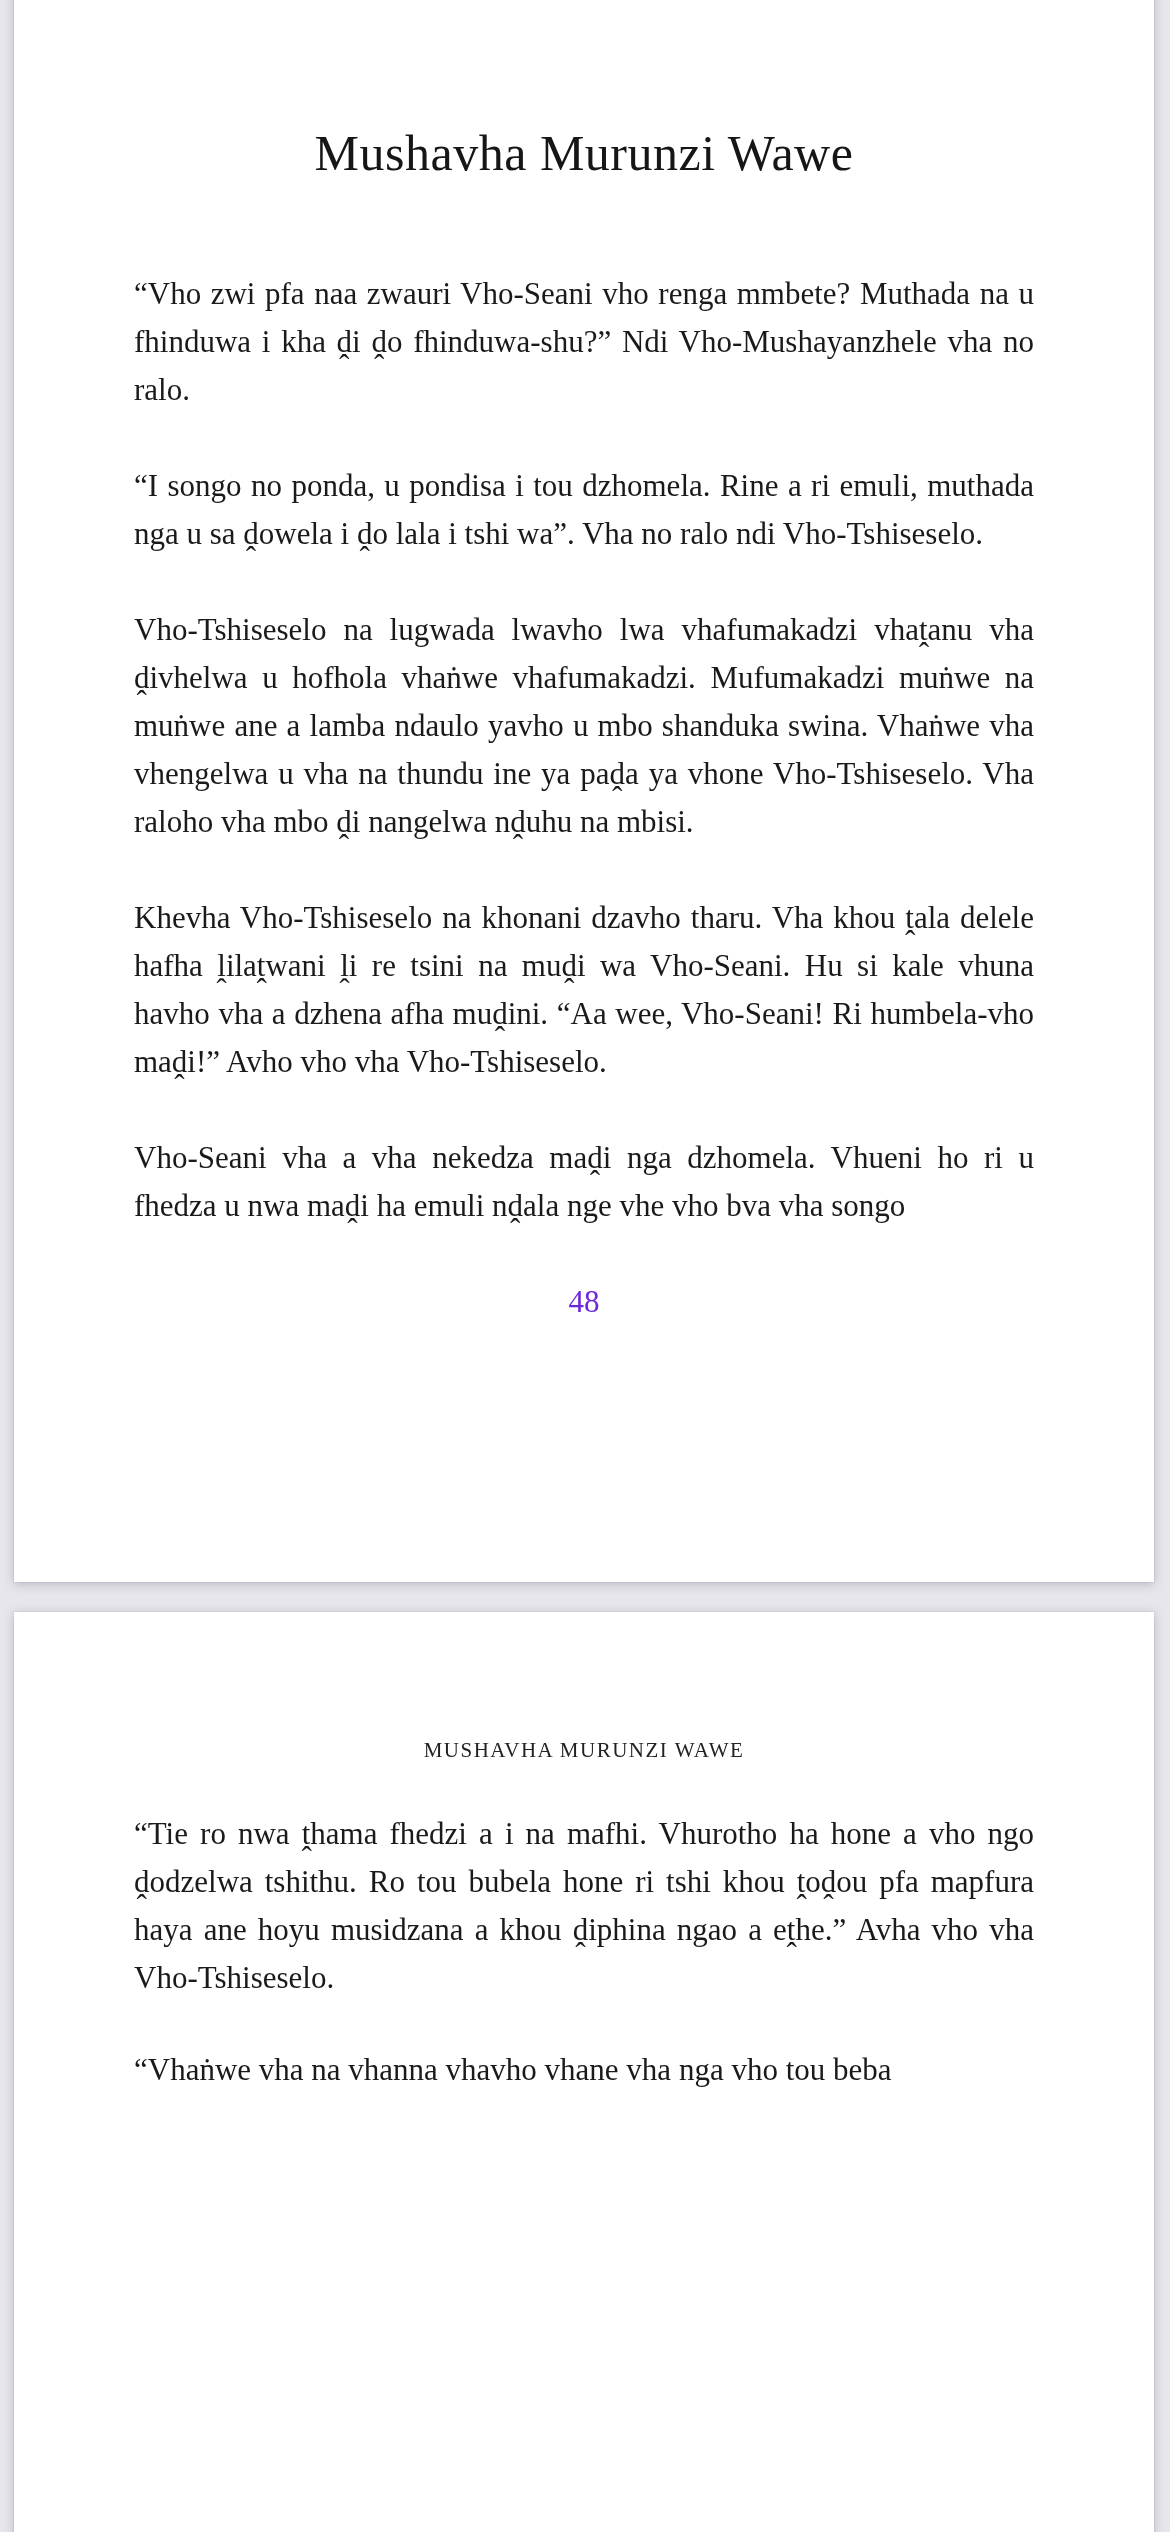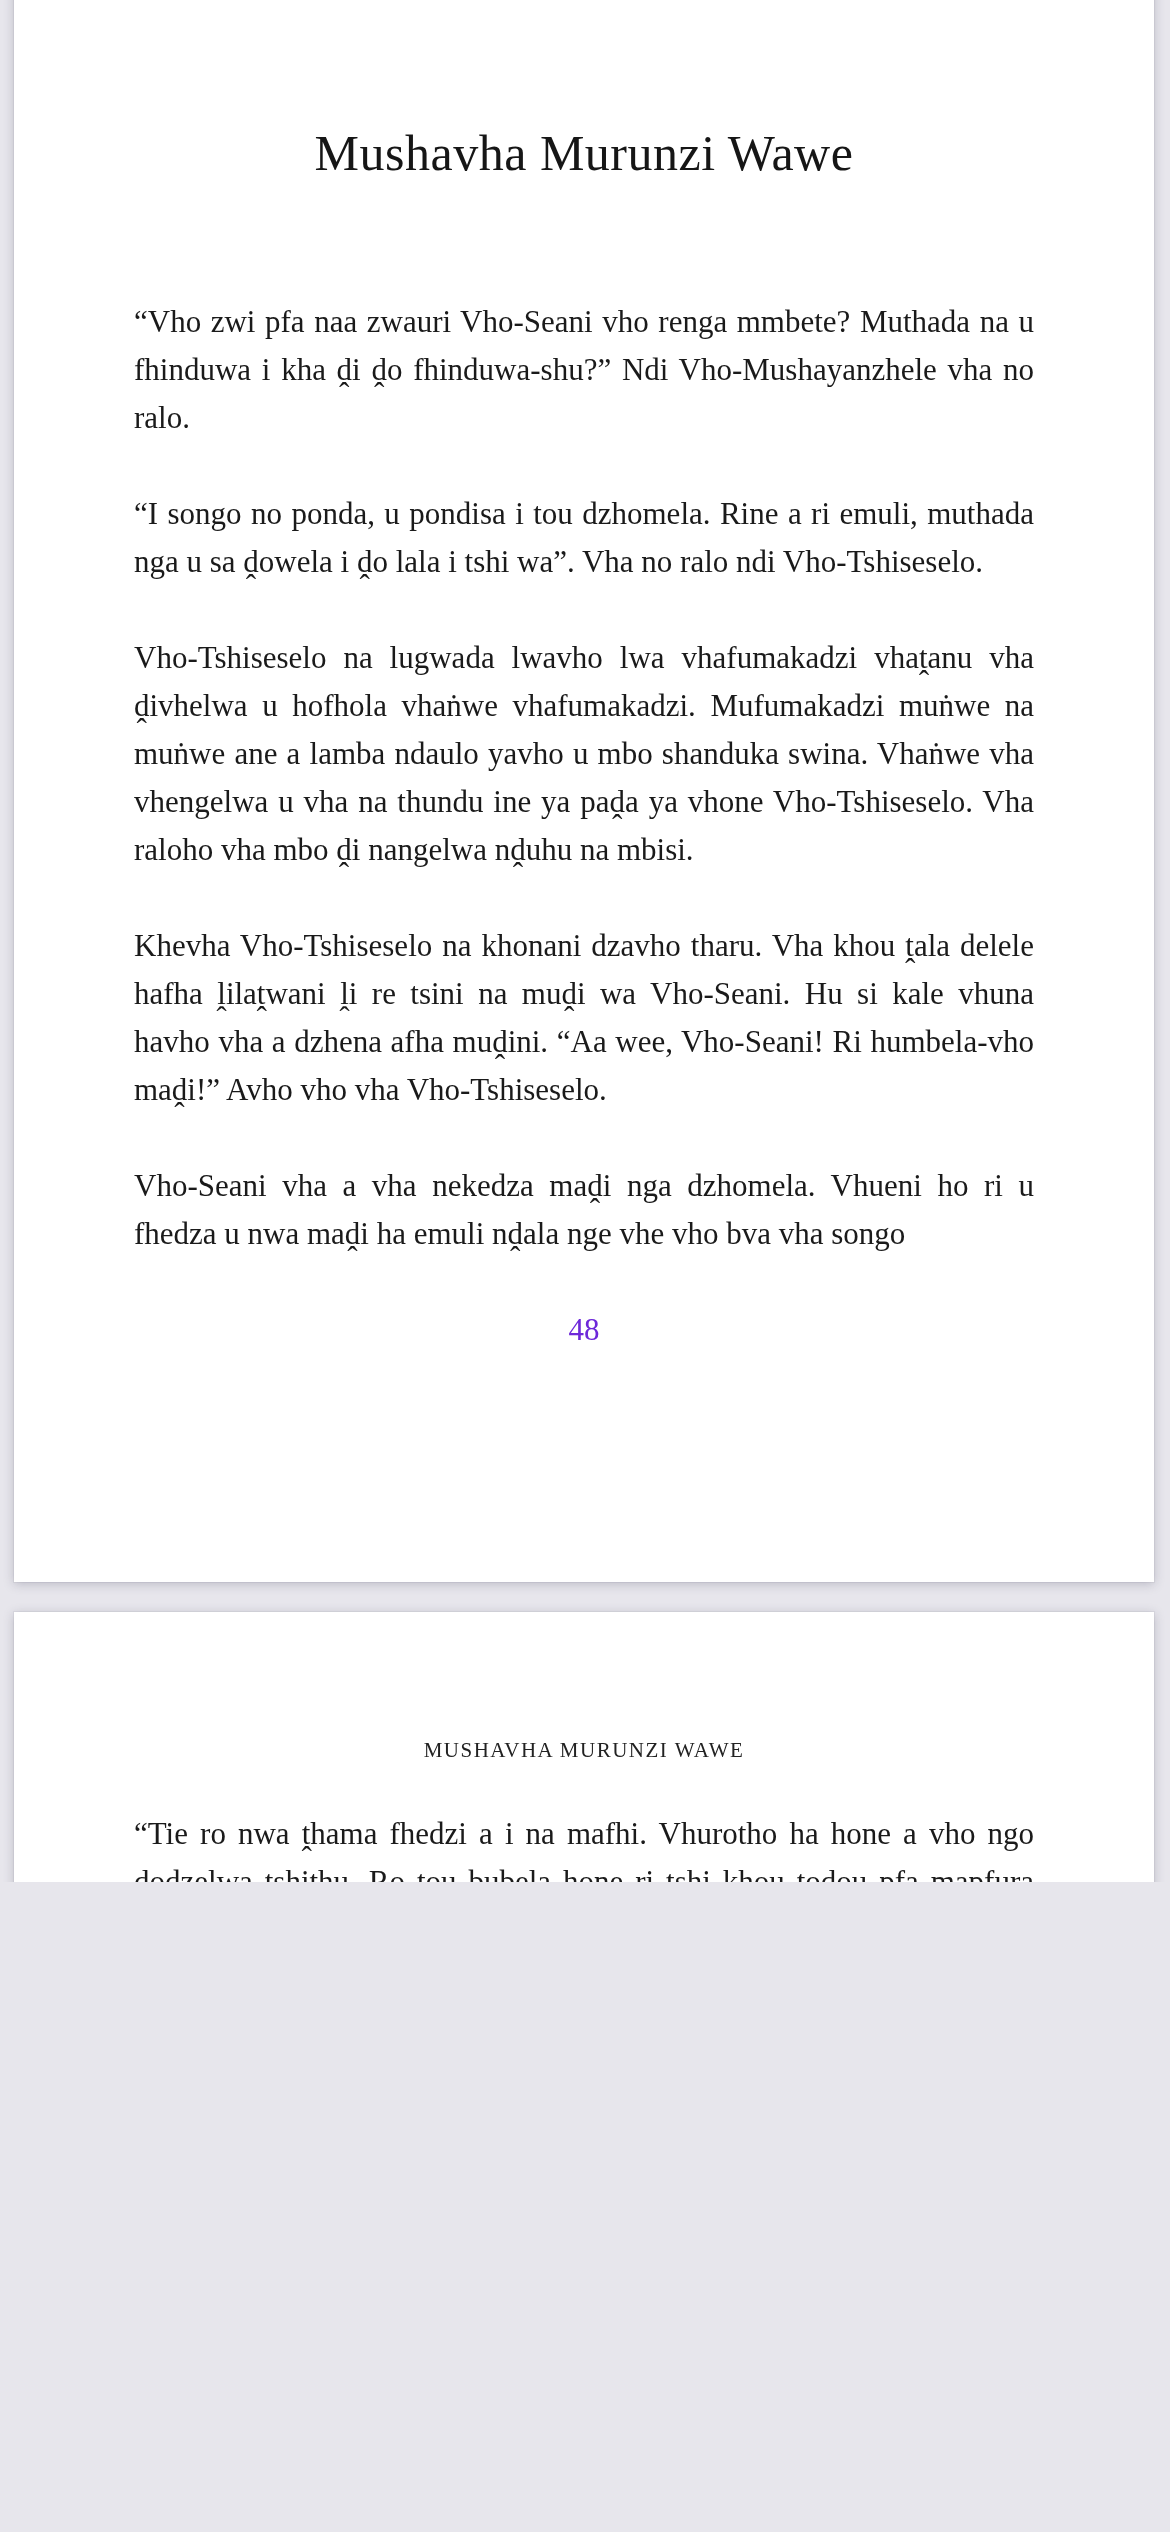--- a/index.html
+++ b/index.html
@@ -3,21 +3,21 @@
 <meta charset="utf-8">
 <style>
   html, body {
     margin: 0;
     padding: 0;
     background: #e7e6ec;
   }
   .screen {
     position: relative;
     width: 1170px;
-    height: 1882px;
+    height: 2532px;
     overflow: hidden;
     background: #e7e6ec;
     font-family: "Liberation Serif", "DejaVu Serif", serif;
     color: #1a1a1a;
   }
   .page {
     position: absolute;
     left: 14px;
     width: 1140px;
     background: #ffffff;
@@ -45,21 +45,21 @@
     margin: 125px 120px 0;
     font-size: 21px;
     line-height: 26px;
     letter-spacing: 1.5px;
     text-align: center;
     color: #222222;
   }
   .body-text {
     margin: 0 120px;
   }
-  .body-1 { margin-top: 116px; }
+  .body-1 { margin-top: 88px; }
   .body-2 { margin-top: 47px; }
   .body-text p {
     margin: 0 0 48px 0;
     font-size: 31px;
     line-height: 48px;
     text-align: justify;
     text-justify: inter-word;
     color: #1a1a1a;
   }
   .body-2 p { margin-bottom: 44px; }

